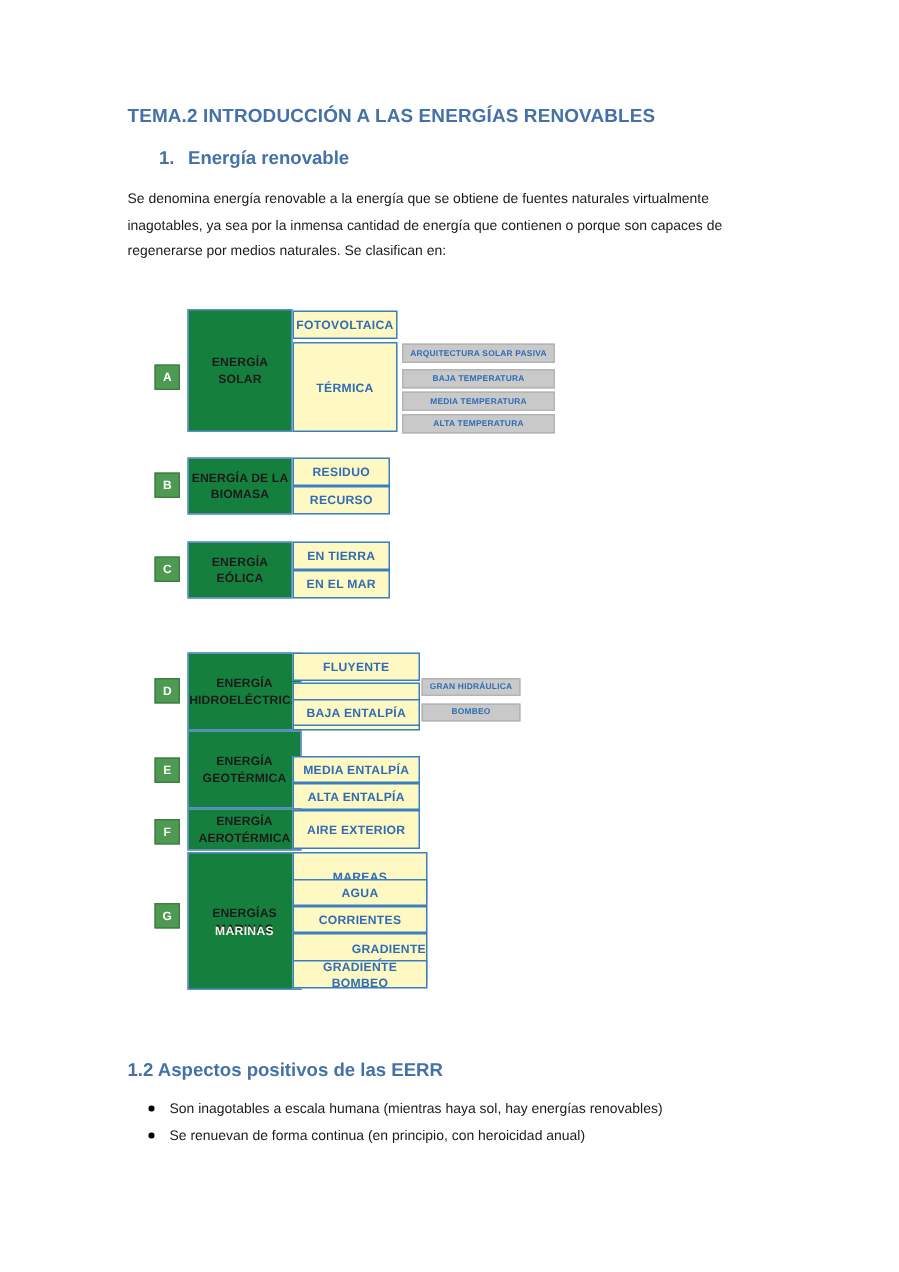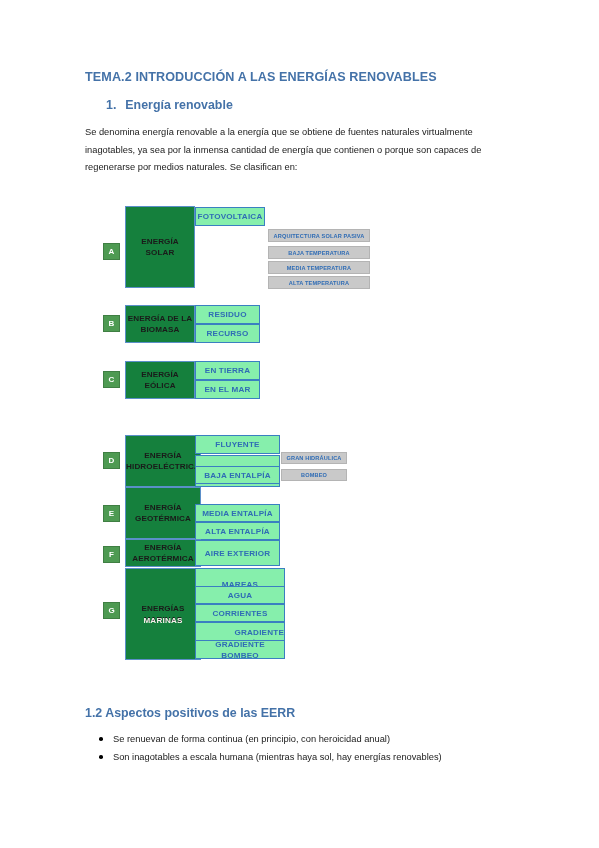--- a/index.html
+++ b/index.html
@@ -116,21 +116,21 @@
     text-align:center;
     font-size:8.1px;
     font-weight:bold;
     color:#1a1a1a;
     line-height:11.5px;
     letter-spacing:0.1px;
   }
 
   .blue-box{
     position:absolute;
-    background:#86efac;
+    background:#fef9c3;
     border:1.2px solid #3a7fc1;
     box-sizing:border-box;
     display:flex;
     align-items:center;
     justify-content:center;
     text-align:center;
     font-size:8.1px;
     font-weight:bold;
     color:#2f6cb5;
     line-height:11px;
@@ -174,20 +174,21 @@
   </div>
 
   <div class="para">Se denomina energía renovable a la energía que se obtiene de fuentes naturales virtualmente inagotables, ya sea por la inmensa cantidad de energía que contienen o porque son capaces de regenerarse por medios naturales. Se clasifican en:</div>
 
   <div class="diagram">
 
     <div class="badge" style="left:103px;top:243px;">A</div>
     <div class="main-box" style="left:125px;top:206px;width:70px;height:82px;">ENERGÍA SOLAR</div>
 
     <div class="blue-box" style="left:195px;top:207px;width:70px;height:19px;">FOTOVOLTAICA</div>
+    <div class="blue-box" style="left:195px;top:228px;width:70px;height:60px;">TÉRMICA</div>
 
     <div class="gray-box" style="left:268px;top:229px;width:102px;height:13px;">ARQUITECTURA SOLAR PASIVA</div>
     <div class="gray-box" style="left:268px;top:246px;width:102px;height:13px;">BAJA TEMPERATURA</div>
     <div class="gray-box" style="left:268px;top:261px;width:102px;height:13px;">MEDIA TEMPERATURA</div>
     <div class="gray-box" style="left:268px;top:276px;width:102px;height:13px;">ALTA TEMPERATURA</div>
 
     <div class="badge" style="left:103px;top:315px;">B</div>
     <div class="main-box" style="left:125px;top:305px;width:70px;height:38px;">ENERGÍA DE LA BIOMASA</div>
 
     <div class="blue-box" style="left:195px;top:305px;width:65px;height:19px;">RESIDUO</div>
@@ -228,17 +229,17 @@
     <div class="blue-box" style="left:195px;top:586px;width:90px;height:18px;">AGUA</div>
     <div class="blue-box" style="left:195px;top:604px;width:90px;height:18px;">CORRIENTES</div>
     <div class="blue-box" style="left:195px;top:622px;width:90px;height:32px;text-align:right;">GRADIENTE TÉRMICO</div>
     <div class="blue-box" style="left:195px;top:640px;width:90px;height:19px;">GRADIENTE BOMBEO</div>
 
   </div>
 
   <div class="h-sec">1.2 Aspectos positivos de las EERR</div>
 
   <ul class="bullets">
+    <li>Son inagotables a escala humana (mientras haya sol, hay energías renovables)</li>
     <li>Se renuevan de forma continua (en principio, con heroicidad anual)</li>
-    <li>Son inagotables a escala humana (mientras haya sol, hay energías renovables)</li>
   </ul>
 
 </div>
 
 </body></html>

